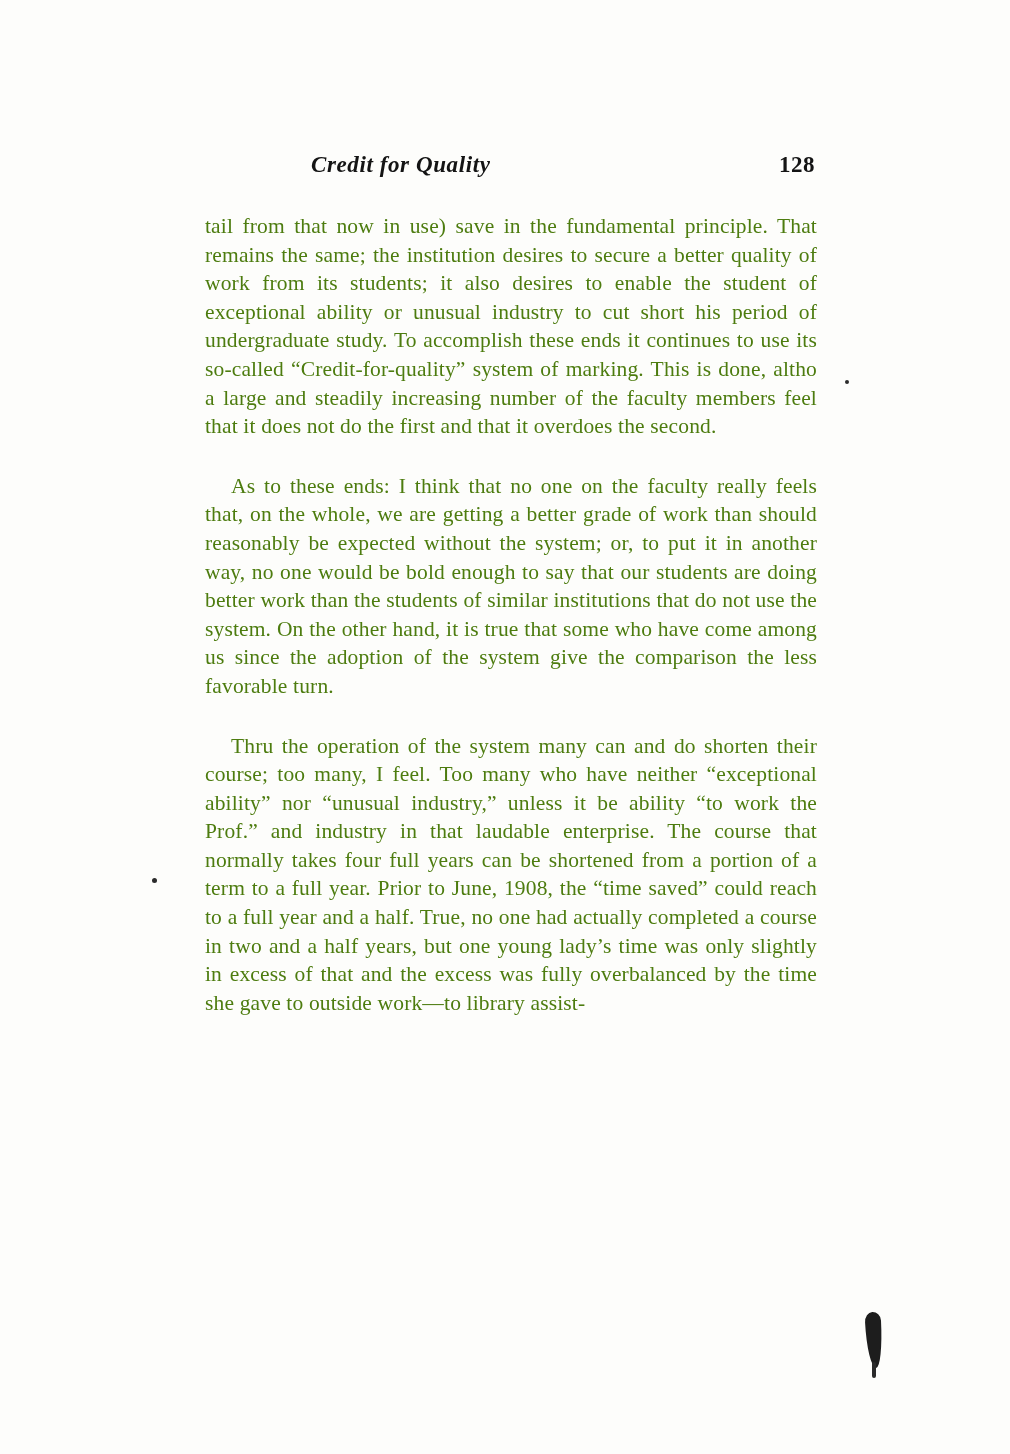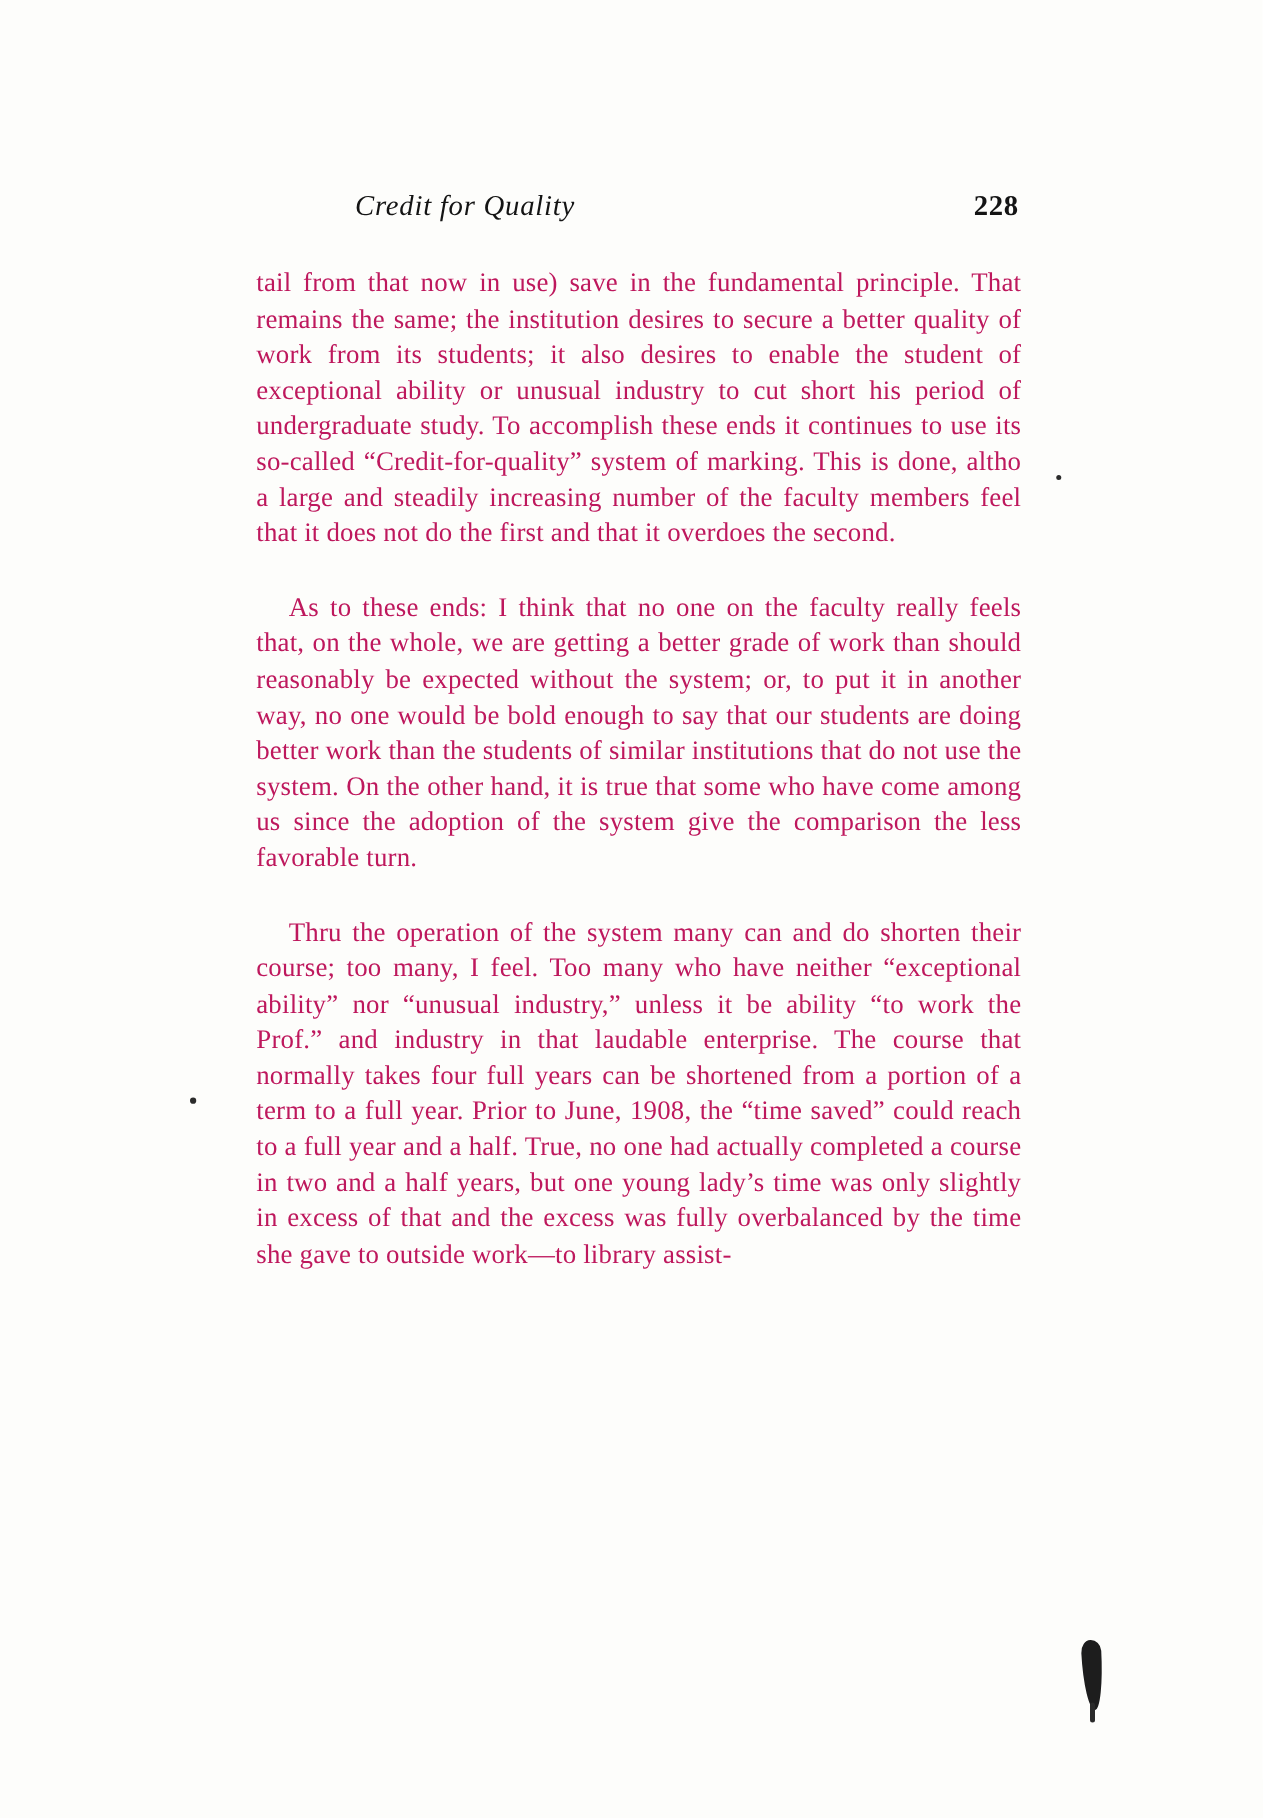--- a/index.html
+++ b/index.html
@@ -24,46 +24,46 @@
     position: absolute;
     top: 152px;
     left: 205px;
     width: 610px;
     display: flex;
     align-items: baseline;
     justify-content: space-between;
   }
   .running-title {
     font-style: italic;
-    font-weight: 400;
+    font-weight: 700;
     font-size: 23px;
     letter-spacing: 0.6px;
     color: #141414;
-    margin-left: 79px;
+    margin-left: 106px;
   }
   .folio {
     font-weight: 700;
     font-size: 23px;
     letter-spacing: 0.5px;
     color: #141414;
   }
   .text-block {
     position: absolute;
     top: 212px;
     left: 205px;
     width: 612px;
   }
   .para {
     margin: 0;
     text-align: justify;
     text-justify: inter-word;
     font-size: 21.5px;
     line-height: 28.6px;
     letter-spacing: 0.15px;
-    color: #be185d;
+    color: #4d7c0f;
     text-indent: 0;
   }
   .para + .para {
     text-indent: 26px;
     margin-top: 31px;
   }
   .speck {
     position: absolute;
     background: #2b2b2b;
     border-radius: 50%;
@@ -91,21 +91,21 @@
     border-radius: 2px;
   }
 </style>
 </head>
 <body>
 
 <div class="page">
 
   <div class="page-header">
     <div class="running-title">Credit for Quality</div>
-    <div class="folio">228</div>
+    <div class="folio">128</div>
   </div>
 
   <div class="text-block">
     <p class="para">tail from that now in use) save in the fundamental principle. That remains the same; the institution desires to secure a better quality of work from its students; it also desires to enable the student of exceptional ability or unusual industry to cut short his period of undergraduate study. To accomplish these ends it continues to use its so-called “Credit-for-quality” system of marking. This is done, altho a large and steadily increasing number of the faculty members feel that it does not do the first and that it overdoes the second.</p>
     <p class="para">As to these ends: I think that no one on the faculty really feels that, on the whole, we are getting a better grade of work than should reasonably be expected without the system; or, to put it in another way, no one would be bold enough to say that our students are doing better work than the students of similar institutions that do not use the system. On the other hand, it is true that some who have come among us since the adoption of the system give the comparison the less favorable turn.</p>
     <p class="para">Thru the operation of the system many can and do shorten their course; too many, I feel. Too many who have neither “exceptional ability” nor “unusual industry,” unless it be ability “to work the Prof.” and industry in that laudable enterprise. The course that normally takes four full years can be shortened from a portion of a term to a full year. Prior to June, 1908, the “time saved” could reach to a full year and a half. True, no one had actually completed a course in two and a half years, but one young lady’s time was only slightly in excess of that and the excess was fully overbalanced by the time she gave to outside work—to library assist-</p>
   </div>
 
   <div class="speck speck-a"></div>
   <div class="speck speck-b"></div>

